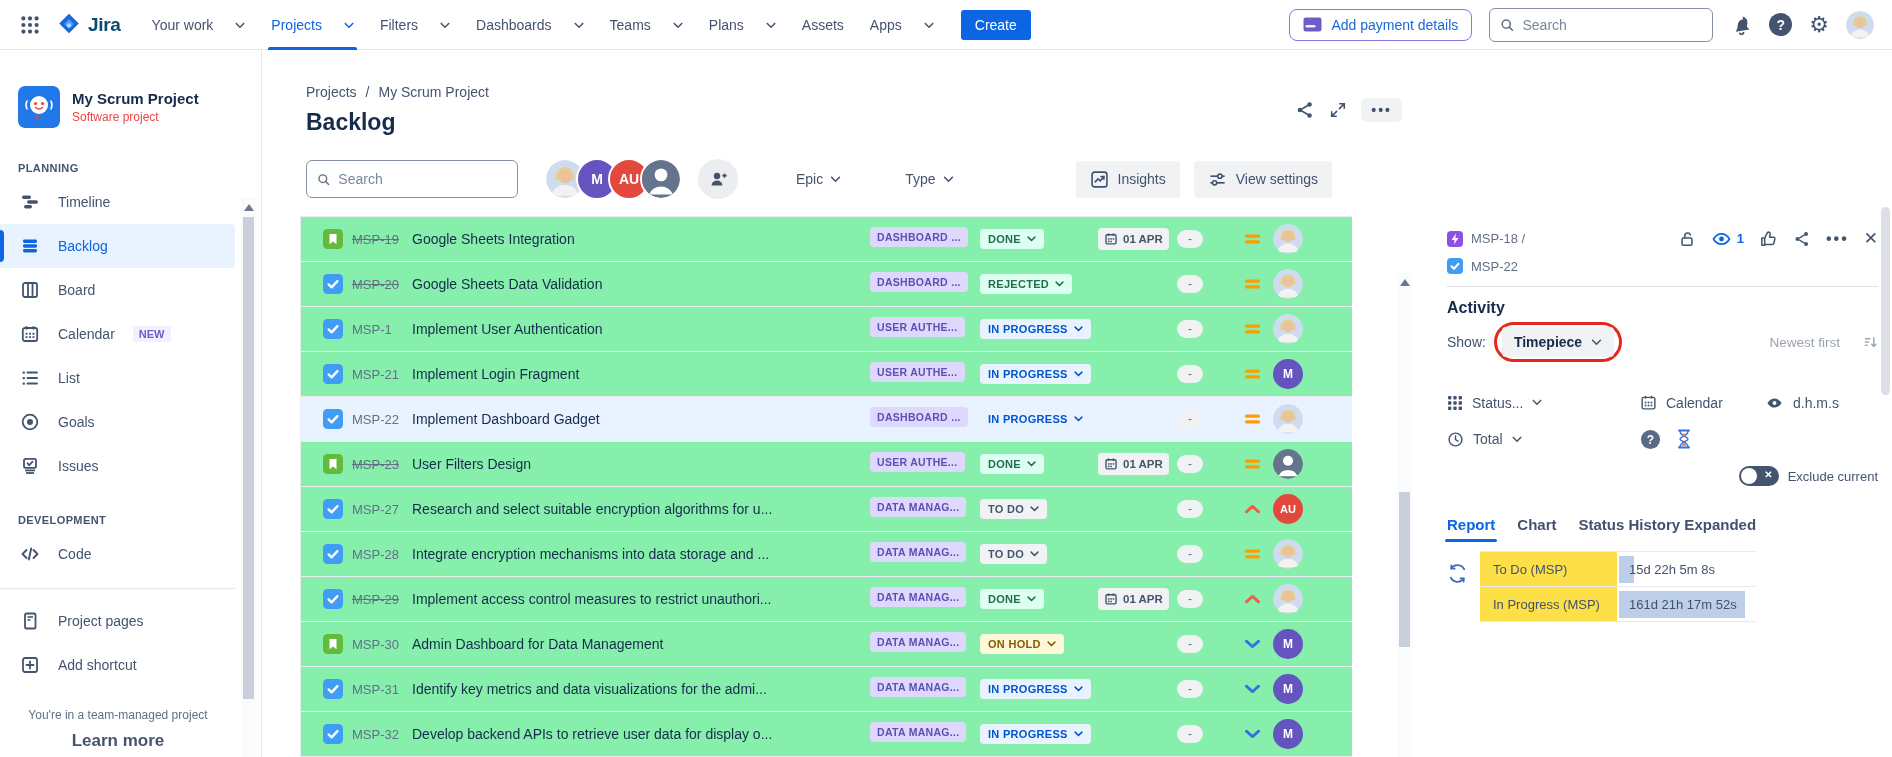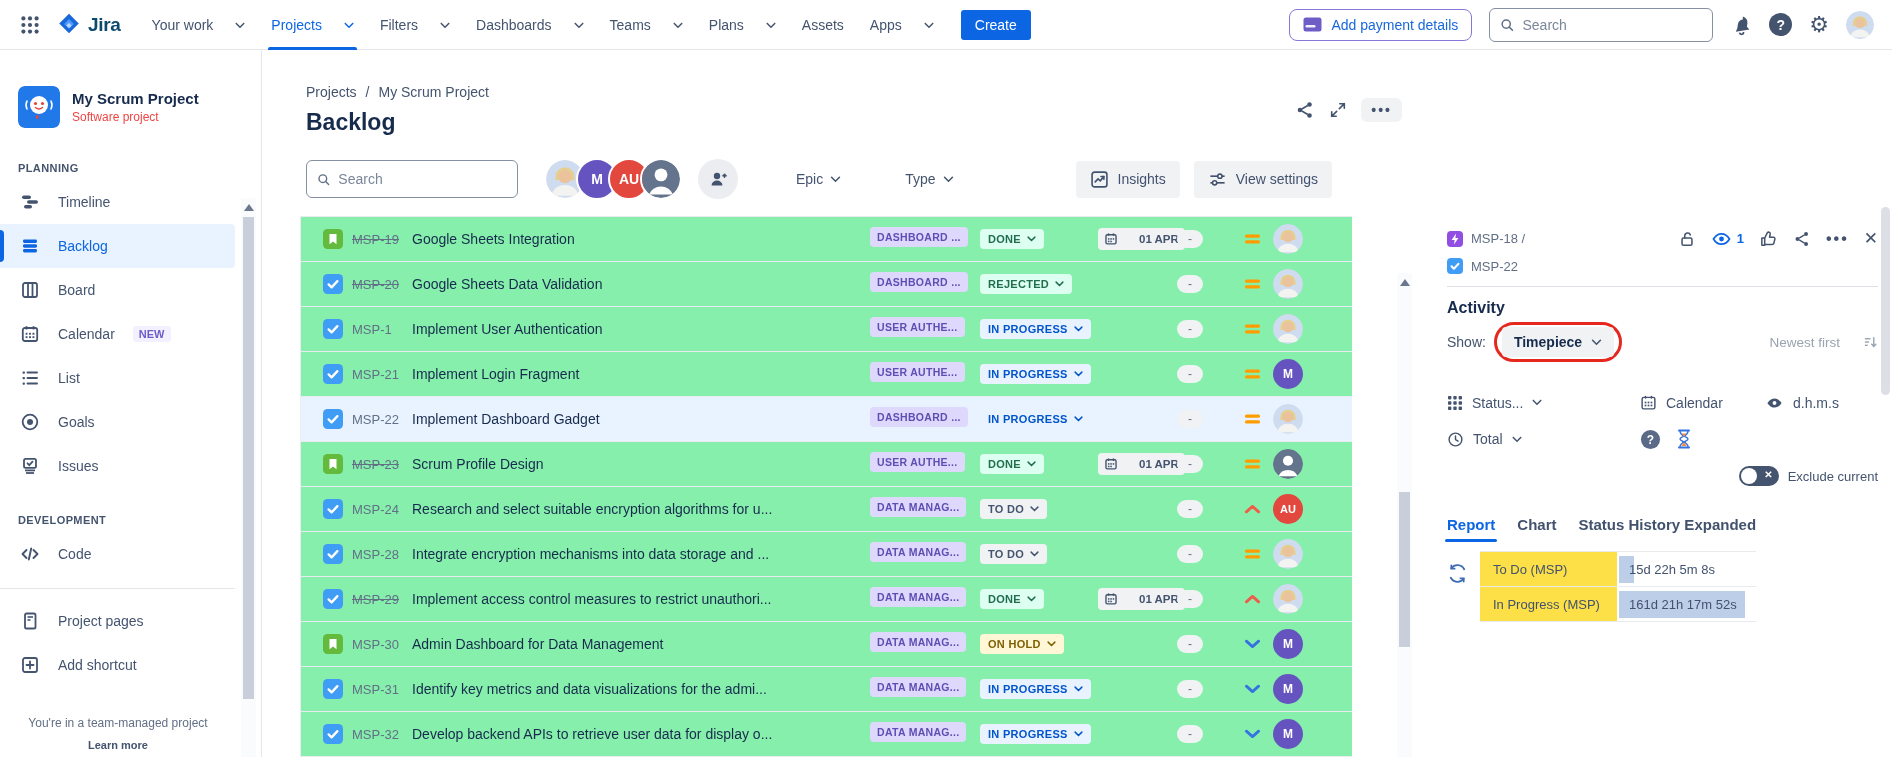--- a/index.html
+++ b/index.html
@@ -49,21 +49,21 @@
   .side-item .sicon { width:24px; display:flex; justify-content:center; color:#44546F;}
   .side-item.active { background:#E9F2FF; color:#0C66E4;}
   .side-item.active .sicon { color:#0C66E4;}
   .side-item.active::before { content:""; position:absolute; left:0; top:6px; bottom:6px; width:4px;
     background:#0C66E4; border-radius:0 4px 4px 0;}
   .badge-new { background:#F3F0FF; color:#6E5DC6; font-size:11px; font-weight:700; padding:2px 6px;
     border-radius:3px; margin-left:2px;}
   .side-div { border-top:1px solid #E4E6EA; margin:12px 0 10px 0;}
   .side-foot { position:absolute; bottom:6px; left:0; width:236px; text-align:center;}
   .side-foot-line { font-size:12px; color:#626F86;}
-  .side-foot-link { font-size:11px; font-weight:600; color:#44546F; margin-top:9px; cursor:pointer;}
+  .side-foot-link { font-size:17px; font-weight:600; color:#44546F; margin-top:9px; cursor:pointer;}
 
   
   .vscroll { position:absolute; background:#FAFBFC; width:15px; z-index:4;}
   .vscroll .arr { width:0; height:0; border-left:5px solid transparent; border-right:5px solid transparent;
     border-bottom:7px solid #6B778C; margin:6px auto 0;}
   .vscroll .thumb { width:11px; margin:6px auto 0; background:#C8CEDA;}
   #sb-side { left:241px; top:148px; height:609px;}
   #sb-main { left:1397px; top:223px; height:534px;}
   #sb-right { position:absolute; left:1881px; top:157px; width:9px; height:188px; background:#DCE0E6; border-radius:5px; z-index:4;}
 
@@ -111,21 +111,21 @@
   .chip-epic { display:inline-block; max-width:98px; background:#DFD8FD; color:#5E4DB2; font-size:10.5px;
     font-weight:700; letter-spacing:.3px; padding:4px 7px; border-radius:4px; white-space:nowrap; overflow:hidden;}
   .c-status { width:118px; flex:none;}
   .chip-status { display:inline-flex; align-items:center; gap:6px; font-size:11px; font-weight:700;
     letter-spacing:.3px; padding:4px 8px; border-radius:4px; cursor:pointer; white-space:nowrap;}
   .st-green { background:#DCFFF1; color:#216E4E;}
   .st-blue  { background:#E9F2FF; color:#0055CC;}
   .st-gray  { background:#F1F2F4; color:#44546F;}
   .st-yellow{ background:#FFF7D6; color:#7F5F01;}
   .c-date { width:78px; flex:none;}
-  .chip-date { display:inline-flex; align-items:center; gap:21px; background:#F1F2F4; border-radius:4px;
+  .chip-date { display:inline-flex; align-items:center; gap:5px; background:#F1F2F4; border-radius:4px;
     padding:4px 6px; font-size:11.5px; font-weight:700; color:#44546F; white-space:nowrap;}
   .c-dash { width:28px; flex:none; margin-right:36px; display:flex; justify-content:center;}
   .chip-dash { background:#F1F2F4; color:#626F86; border-radius:10px; width:26px; height:18px;
     display:flex; align-items:center; justify-content:center; font-size:12px;}
   .c-prio { width:24px; flex:none; margin-right:9px; display:flex; justify-content:center; cursor:pointer;}
   .c-av { width:30px; height:30px; border-radius:50%; flex:none; overflow:hidden; display:flex;
     align-items:center; justify-content:center; font-size:12px; font-weight:600; color:#fff; cursor:pointer;}
 
   
   .panel { width:464px; flex:none; padding:0 14px 0 19px; position:relative;}
@@ -739,21 +739,21 @@
           </span>
         </div>
         <div class="brow">
           <span class="c-icon">
             <svg width="20" height="20" viewBox="0 0 20 20">
               <rect width="20" height="20" rx="4.5" fill="#63BA3C"></rect>
               <path d="M6.5 5 h7 v10.3 l-3.5-2.8 -3.5 2.8z" fill="#fff"></path>
             </svg>
           </span>
           <span class="c-key strike">MSP-23</span>
-          <span class="c-title">Scrum Profile Design</span>
+          <span class="c-title">User Filters Design</span>
           <span class="c-epic"><span class="chip-epic">USER AUTHE...</span></span>
           <span class="c-status"><span class="chip-status st-green">
               <span>DONE</span>
               <span>
                 <svg width="9" height="6" viewBox="0 0 12 8">
                   <path d="M1.5 1.5 L6 6 L10.5 1.5" fill="none" stroke="currentColor" stroke-width="2" stroke-linecap="round"></path>
                 </svg>
               </span>
             </span></span>
           <span class="c-date"><span class="chip-date">
@@ -790,21 +790,21 @@
             </svg>
           </span>
         </div>
         <div class="brow">
           <span class="c-icon">
             <svg width="20" height="20" viewBox="0 0 20 20">
               <rect width="20" height="20" rx="4.5" fill="#3F9DF6"></rect>
               <path d="M5.6 10.4 l3 3 5.8-6.3" fill="none" stroke="#fff" stroke-width="2.3" stroke-linecap="round" stroke-linejoin="round"></path>
             </svg>
           </span>
-          <span class="c-key">MSP-24</span>
+          <span class="c-key">MSP-27</span>
           <span class="c-title">Research and select suitable encryption algorithms for u...</span>
           <span class="c-epic"><span class="chip-epic">DATA MANAG...</span></span>
           <span class="c-status"><span class="chip-status st-gray">
               <span>TO DO</span>
               <span>
                 <svg width="9" height="6" viewBox="0 0 12 8">
                   <path d="M1.5 1.5 L6 6 L10.5 1.5" fill="none" stroke="currentColor" stroke-width="2" stroke-linecap="round"></path>
                 </svg>
               </span>
             </span></span>

